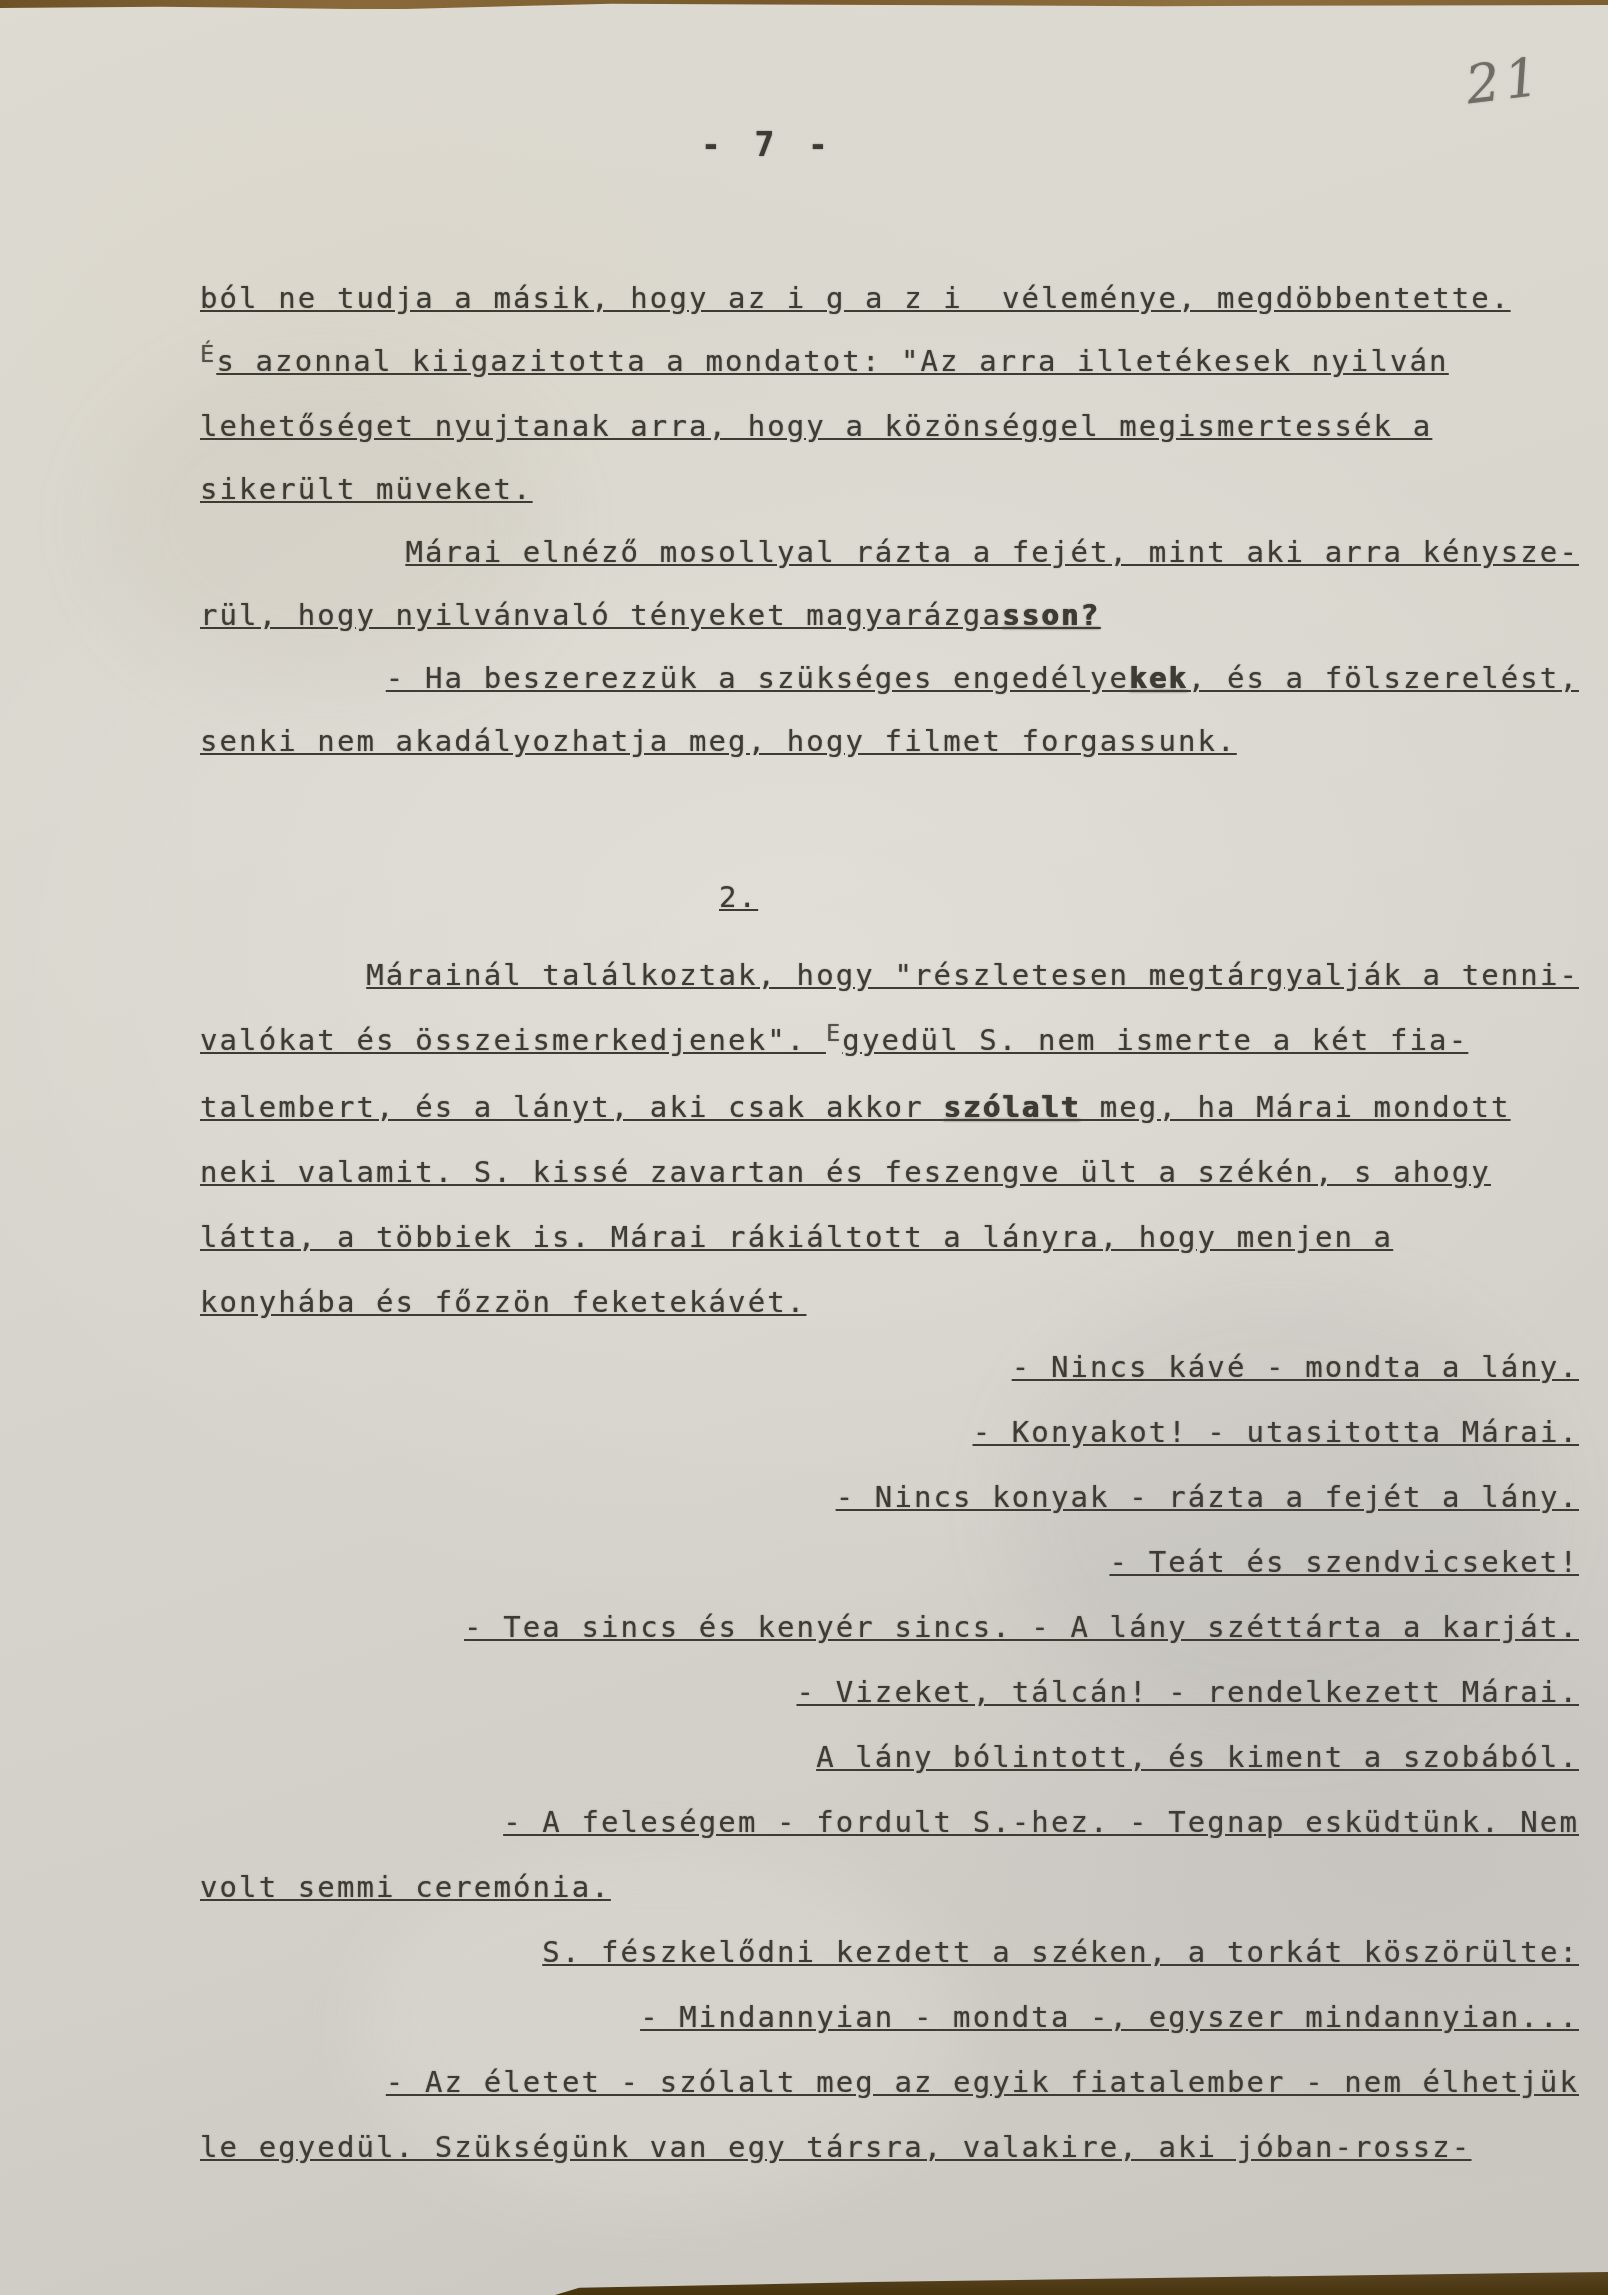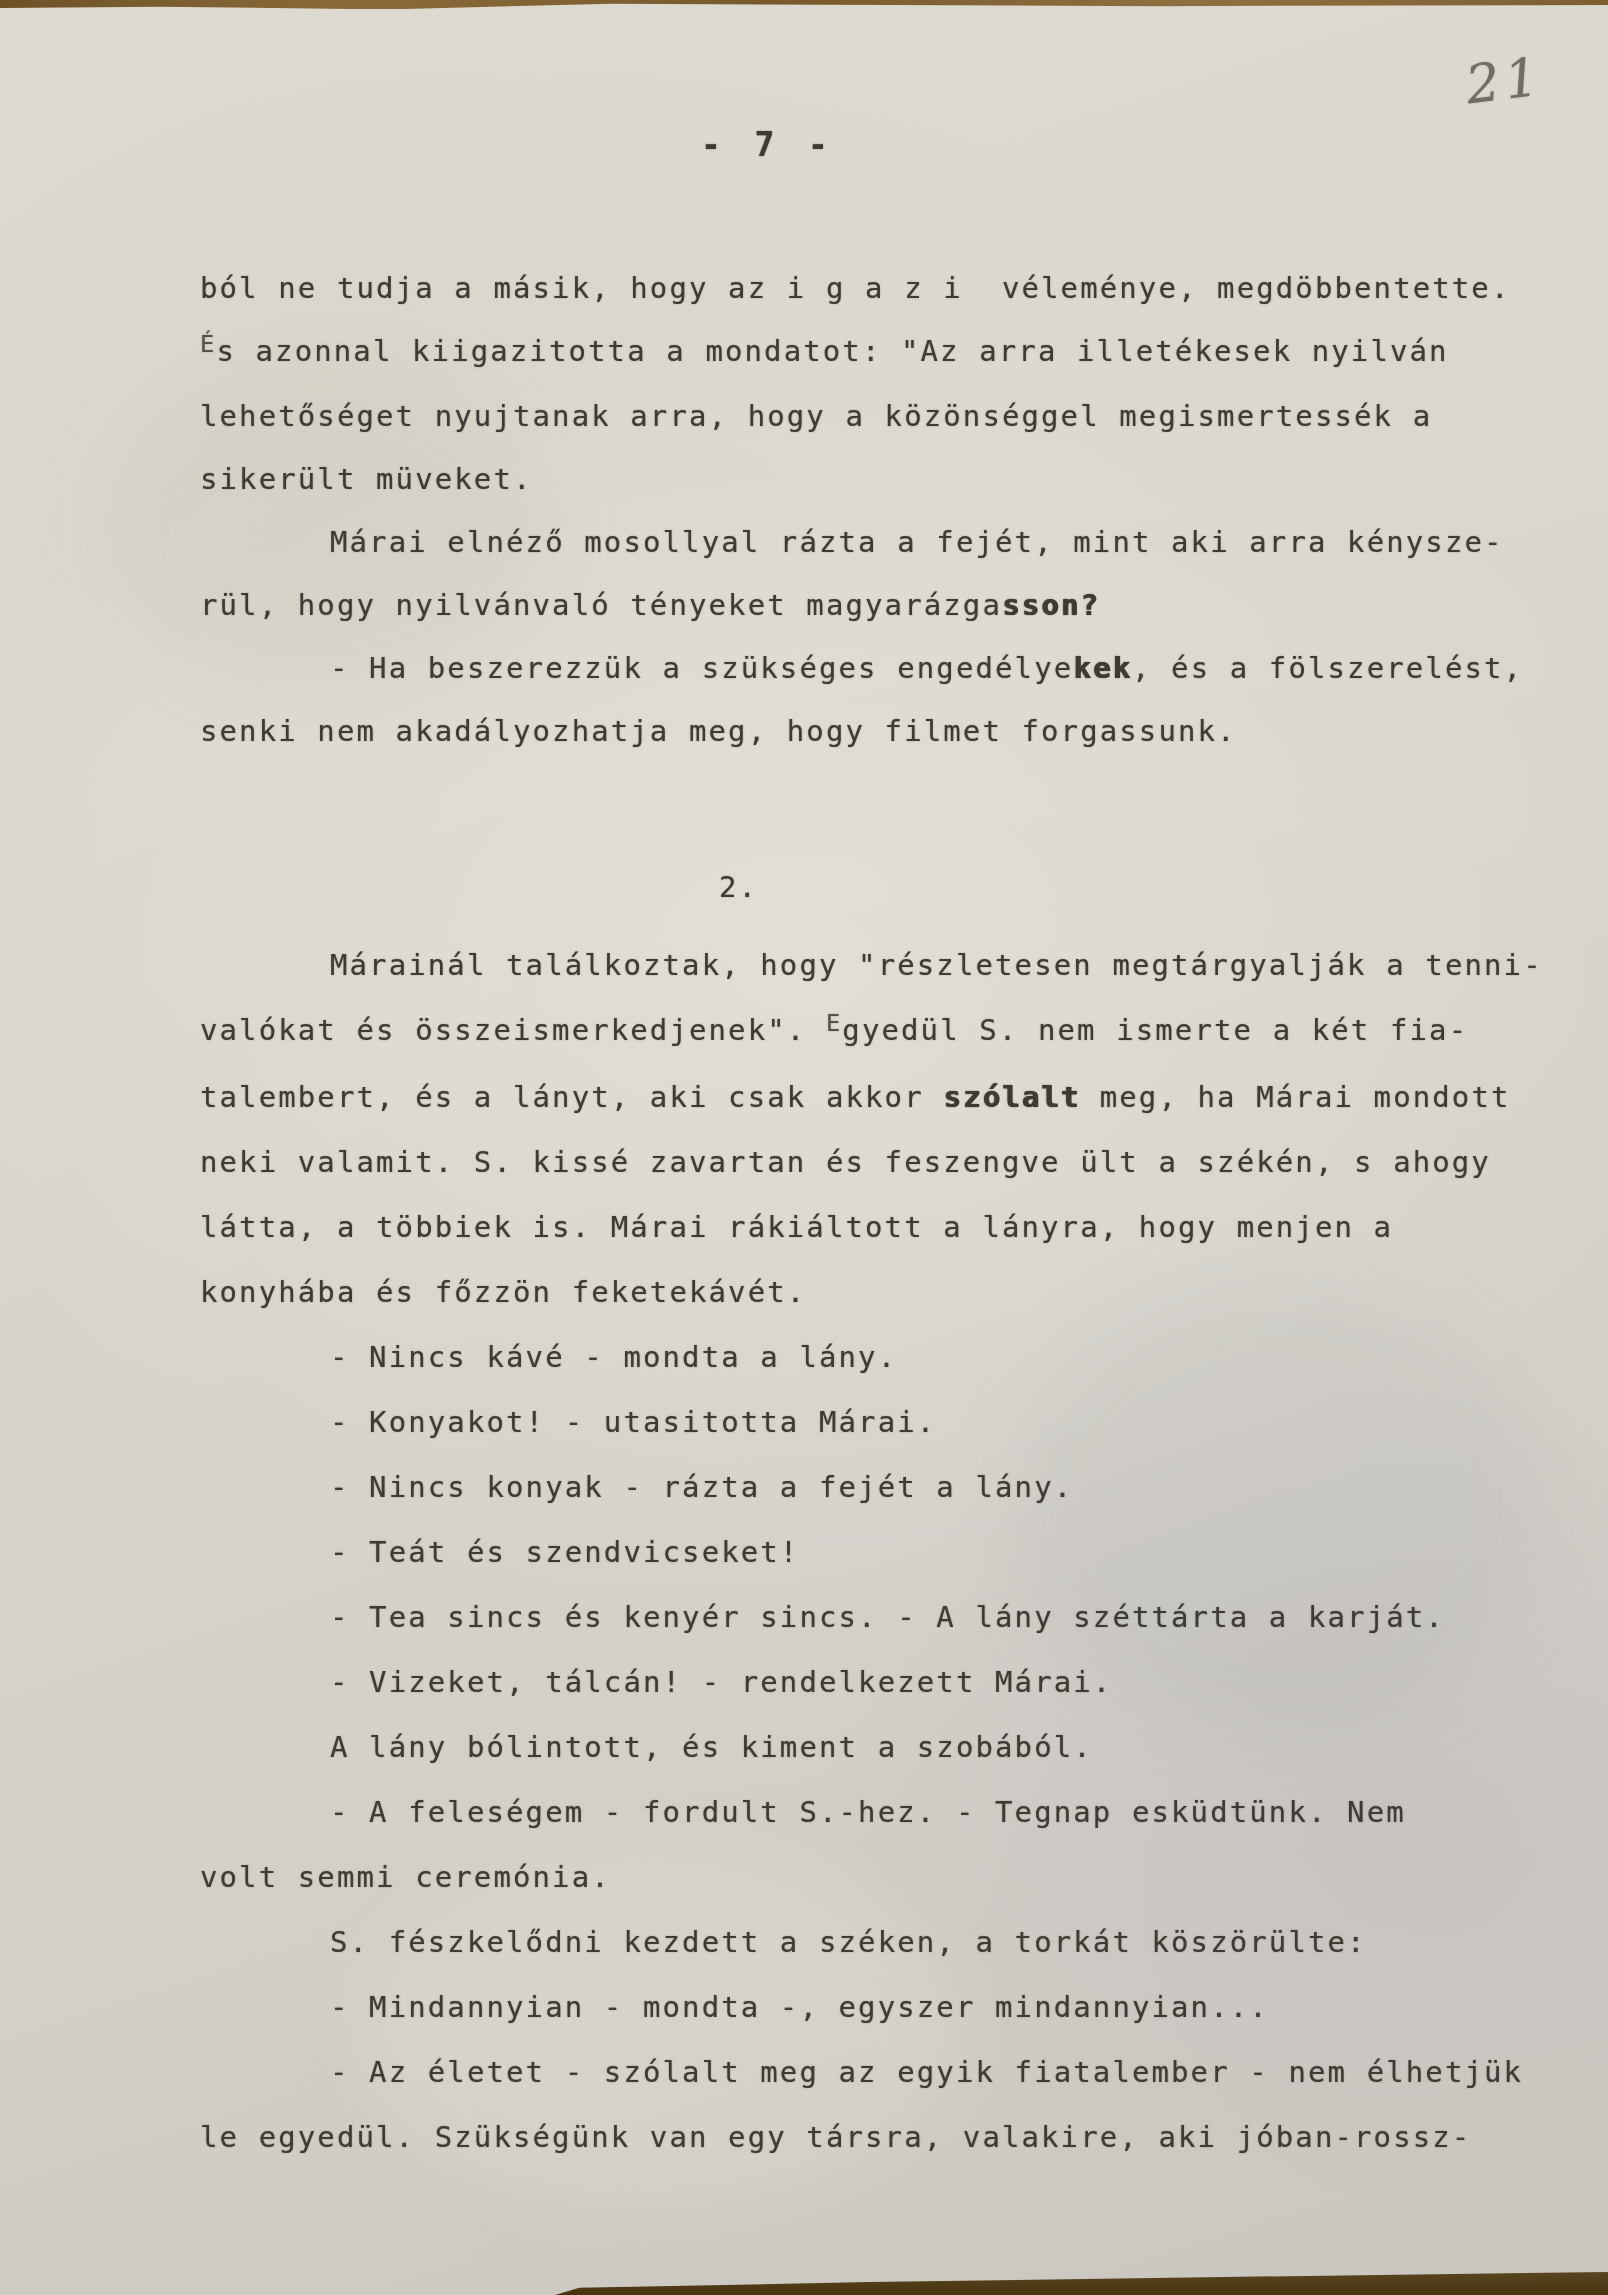--- a/index.html
+++ b/index.html
@@ -41,29 +41,30 @@
   }
   .page-number{
     position:absolute;left:701px;top:125px;
     font-size:33px;
     letter-spacing:6.9px;
     font-weight:bold;
     text-shadow:0 0 1.7px rgba(50,48,44,0.55);
     white-space:pre;
   }
   .typed-body{
-    position:absolute;left:200px;top:257px;width:1379px;
+    position:absolute;left:200px;top:267px;width:1379px;
     font-size:29px;
     letter-spacing:2.1px;
     white-space:pre;
     text-shadow:0 0 1.4px rgba(56,54,49,0.55);
+    text-decoration:underline;
   }
   .line-block{display:block;}
   .tline{height:auto;}
-  .tline.indent{padding-left:130px;}
+  .tline.indent{padding-left:130px;text-align:right;}
   .heading-line{
     line-height:63px;
     padding-left:519px;
     margin:93px 0 13.7px 0;
   }
   .overstrike{
     font-weight:bold;
     text-shadow:1.1px 0 0 currentColor, 0 0 1.7px rgba(40,38,34,0.6);
   }
   .raised{

